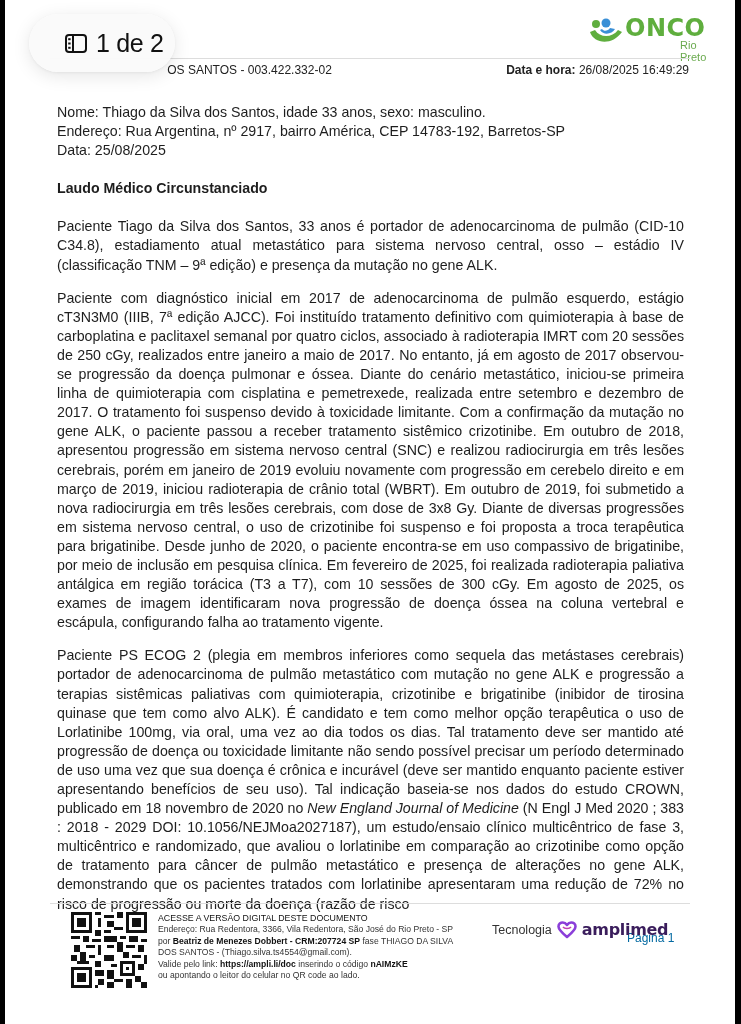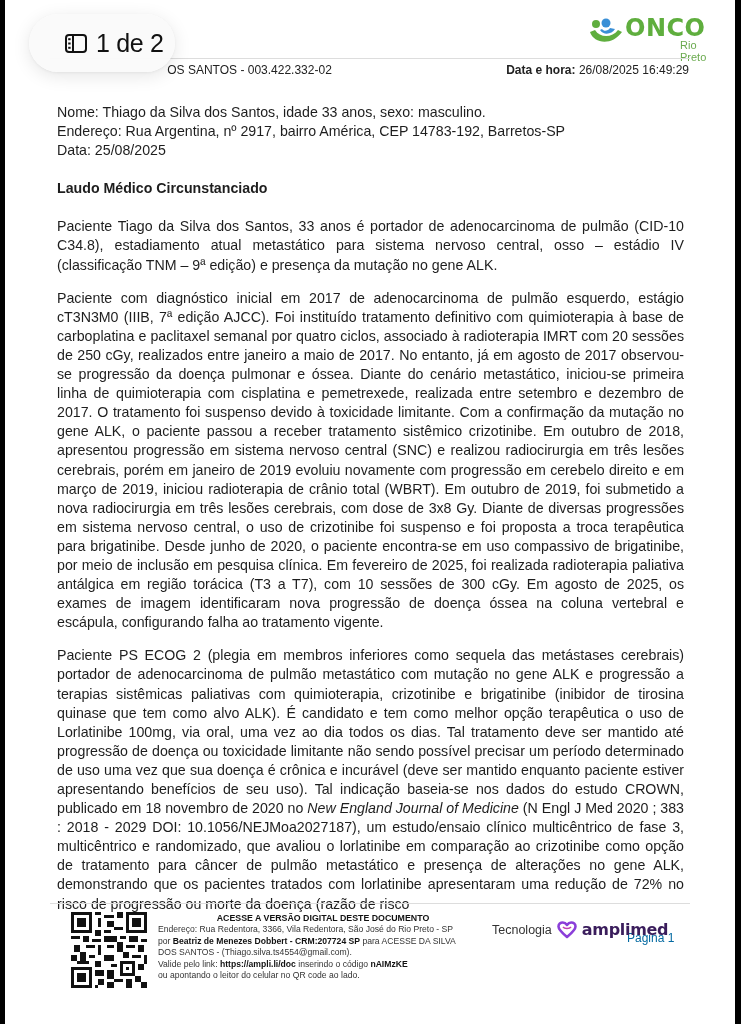--- a/index.html
+++ b/index.html
@@ -33,21 +33,21 @@
   .body { position:absolute; left:52px; top:103px; width:627px; font-size:14.2px; line-height:19.1px; color:#1e1e1e; }
   .body p { margin:0; text-align:justify; }
   .meta p { text-align:left; }
   .gap { height:19px; }
   .title { font-weight:bold; }
   .body i { font-style:italic; }
 
   .ftr-line { position:absolute; left:45px; right:45px; top:903px; height:1px; background:#ddd; }
   .qr { position:absolute; left:66px; top:912px; width:76px; height:76px; }
   .ftr-text { position:absolute; left:153px; top:913px; font-size:8.6px; line-height:11.4px; color:#333; width:330px; }
-  .ftr-text .h { font-weight:bold; color:#111; font-size:8.8px;text-align:center; }
+  .ftr-text .h { font-weight:normal; color:#111; font-size:8.8px; }
   .ftr-text b { color:#111; }
   .pagina { position:absolute; left:622px; top:931px; font-size:12px; color:#0369a1; }
   .tech { position:absolute; left:487px; top:920px; display:flex; align-items:center; gap:5px; }
   .tech .t { font-size:12.5px; color:#333; }
   .tech .a { font-size:16px; font-weight:bold; color:#3a1d5c; font-family:"DejaVu Sans", sans-serif; letter-spacing:-0.3px; }
 </style>
 </head>
 <body>
 
 <div class="page">
@@ -159,21 +159,21 @@
       <rect x="21" y="21" width="2" height="2"></rect>
         <rect x="23" y="23" width="2" height="2"></rect>
         <rect x="8" y="24" width="1" height="1"></rect>
         <rect x="12" y="23" width="2" height="2"></rect>
     </g>
   </svg>
 
   <div class="ftr-text">
     <div class="h">ACESSE A VERSÃO DIGITAL DESTE DOCUMENTO</div>
     <div>Endereço: Rua Redentora, 3366, Vila Redentora, São José do Rio Preto - SP</div>
-    <div><span>por </span><b>Beatriz de Menezes Dobbert - CRM:207724 SP</b><span> para ACESSE DA SILVA</span></div>
+    <div><span>por </span><b>Beatriz de Menezes Dobbert - CRM:207724 SP</b><span> fase THIAGO DA SILVA</span></div>
     <div>DOS SANTOS - (Thiago.silva.ts4554@gmail.com).</div>
     <div><span>Valide pelo link: </span><b>https://ampli.li/doc</b><span> inserindo o código </span><b>nAIMzKE</b></div>
     <div>ou apontando o leitor do celular no QR code ao lado.</div>
   </div>
 
   <div class="pagina">Página 1</div>
 
   <div class="tech">
     <span class="t">Tecnologia</span>
     <svg width="20" height="18" viewBox="0 0 20 18">

